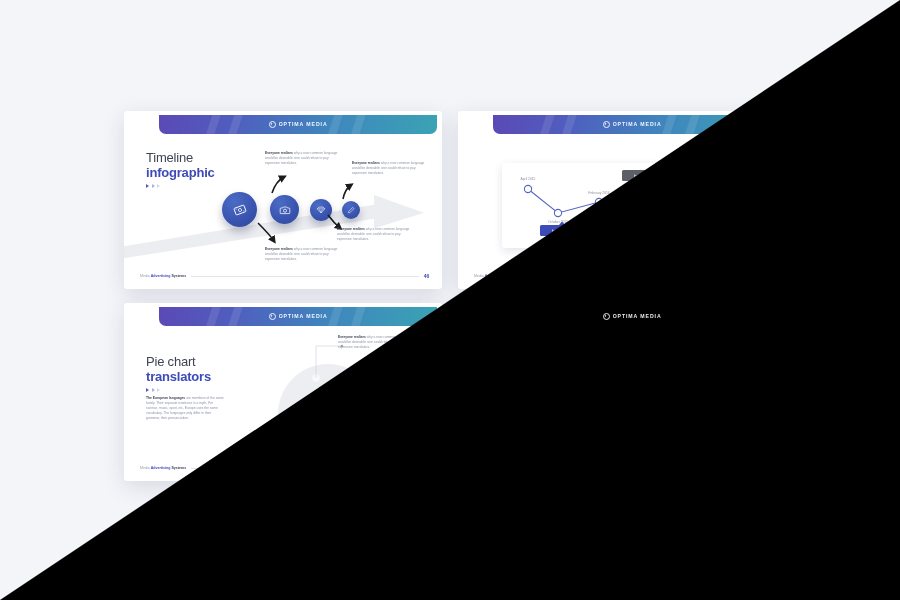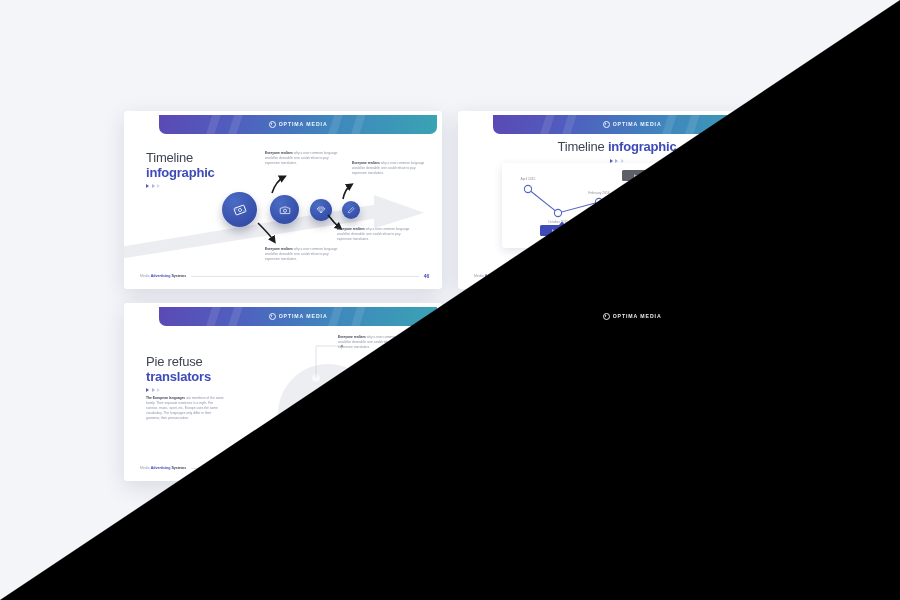--- a/index.html
+++ b/index.html
@@ -239,30 +239,20 @@
       <span class="shine" style="left:18%"></span>
         <span class="shine" style="left:26%"></span>
       <span class="shine" style="left:62%"></span>
         <span class="shine" style="left:70%"></span>
       <span class="logo-wrap">
         <span class="logo-mark"></span>
         <span class="logo-text">OPTIMA MEDIA</span>
       </span>
     </div>
 
-    <div class="title" style="left:0;right:0;top:26px;text-align:center;">
-      <div style="display:inline-block">
-        <span class="l1">Timeline </span><span class="l2">infographic</span>
-        <div class="dots" style="justify-content:center">
-            <i></i>
-            <i></i>
-            <i></i>
-          </div>
-      </div>
-    </div>
 
     <div class="chart-card" style="left:44px;top:52px;width:230px;height:85px;">
       <svg viewBox="0 0 230 85">
         <polyline points="26,26 56,50 97,39 134,45 166,66 194,53 218,18" fill="none" stroke="#5566c4" stroke-width="1.1"></polyline>
         <circle cx="26" cy="26" r="3.6" fill="#fff" stroke="#5566c4" stroke-width="1.1"></circle>
         <circle cx="56" cy="50" r="3.6" fill="#fff" stroke="#5566c4" stroke-width="1.1"></circle>
         <circle cx="97" cy="39" r="3.6" fill="#fff" stroke="#5566c4" stroke-width="1.1"></circle>
         <circle cx="134" cy="45" r="3.6" fill="#fff" stroke="#5566c4" stroke-width="1.1"></circle>
         <circle cx="166" cy="66" r="3.6" fill="#fff" stroke="#5566c4" stroke-width="1.1"></circle>
         <circle cx="194" cy="53" r="3.6" fill="#fff" stroke="#5566c4" stroke-width="1.1"></circle>
@@ -307,21 +297,21 @@
         <span class="shine" style="left:26%"></span>
       <span class="shine" style="left:62%"></span>
         <span class="shine" style="left:70%"></span>
       <span class="logo-wrap">
         <span class="logo-mark"></span>
         <span class="logo-text">OPTIMA MEDIA</span>
       </span>
     </div>
 
     <div class="title" style="left:22px;top:52px;">
-      <div class="l1">Pie refuse</div>
+      <div class="l1">Pie chart</div>
       <div class="l2">translators</div>
       <div class="dots">
           <i></i>
           <i></i>
           <i></i>
         </div>
     </div>
 
     <div class="para" style="left:22px;top:93px;">
       <b>The European languages</b><span> are members of the same family. Their separate existence is a myth. For science, music, sport, etc, Europe uses the same vocabulary. The languages only differ in their grammar, their pronunciation.</span>

